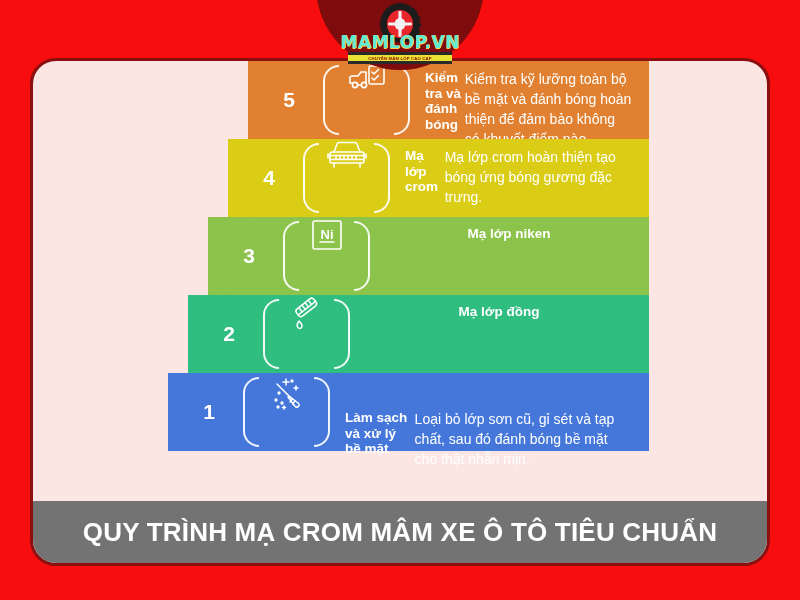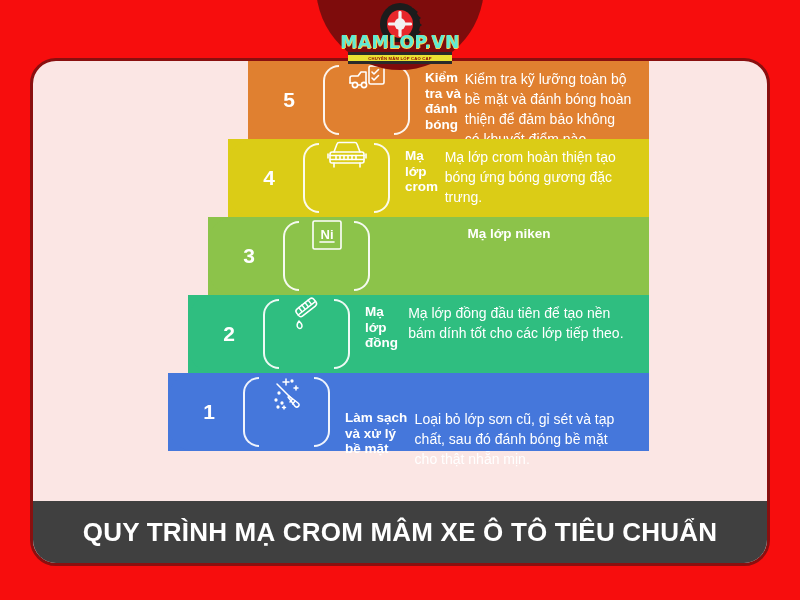--- a/index.html
+++ b/index.html
@@ -178,21 +178,21 @@
   #step-2 { top: 234px; left: 155px; }
   #step-1 { top: 312px; left: 135px; }
 
   #step-1 .text-box { border-radius: 0 0 26px 0; margin-top: 28px; }
 
   .icon-svg { display: block; }
 
   
   .banner {
     height: 62px;
-    background: #404040;
+    background: #737373;
     display: flex;
     align-items: center;
     justify-content: center;
     flex: none;
   }
   .banner-title {
     color: #FFFFFF;
     font-size: 26px;
     font-weight: bold;
     letter-spacing: 0.2px;
@@ -303,21 +303,20 @@
           <g transform="rotate(-38 19 15)">
             <rect x="9" y="8" width="22" height="9" rx="3"></rect>
             <path d="M14 8 L14 13 M18 8 L18 13 M22 8 L22 13 M26 8 L26 13"></path>
             <path d="M9 13.5 L31 13.5"></path>
           </g>
           <path d="M11 26 Q8 30 9.8 32.4 Q11.6 34.6 13.6 32.4 Q15.2 30 11 26 Z"></path>
         </svg>
       </div>
       <div class="text-box">
         <div class="s-title">Mạ lớp đồng</div>
-        <div class="s-desc">Mạ lớp đồng đầu tiên để tạo nền bám dính tốt cho các lớp tiếp theo.</div>
       </div>
     </div>
 
     <div class="step" id="step-1" style="background:#4577DB;">
       <div class="num-box" style="background:#4577DB;">
         <span class="num">1</span>
       </div>
       <div class="icon-box">
         <svg class="icon-svg" width="40" height="40" viewBox="0 0 40 40" fill="none" stroke="#FFFFFF" stroke-width="1.5" stroke-linecap="round" stroke-linejoin="round">
           <path d="M10 11 L24 25"></path>

